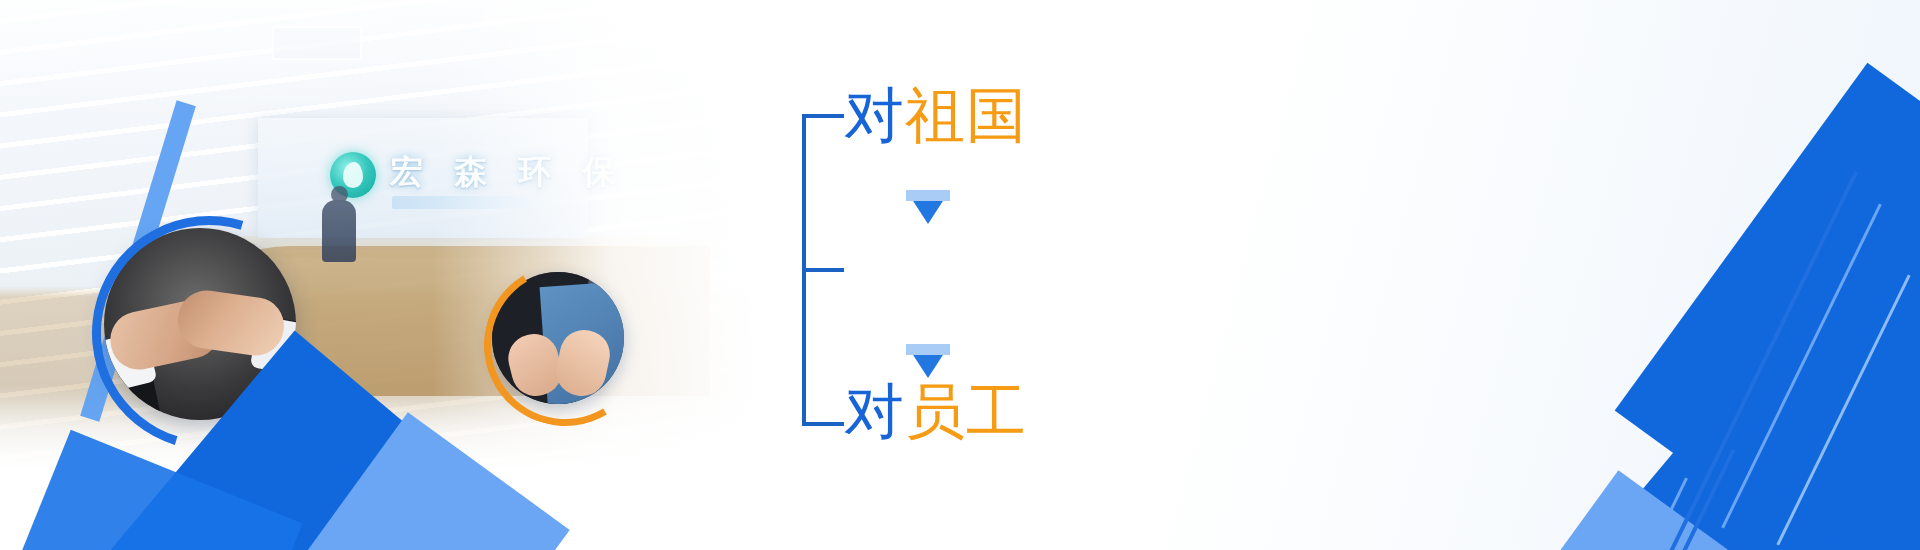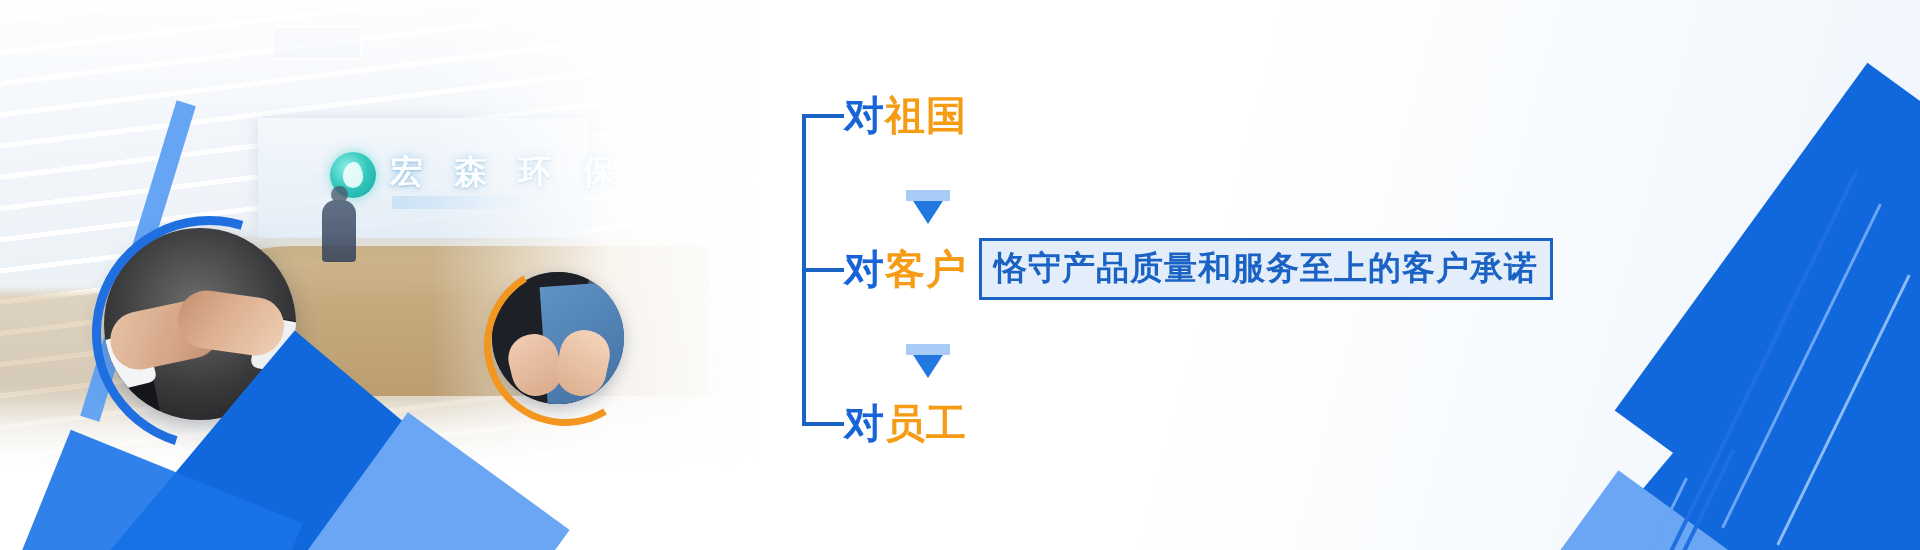--- a/index.html
+++ b/index.html
@@ -178,24 +178,24 @@
   .connector{position:absolute;left:0;top:0;width:56px;height:400px;}
   .conn-v{position:absolute;left:2px;top:44px;width:4px;height:312px;background:#1a62c4;}
   .conn-h{position:absolute;left:2px;width:42px;height:4px;background:#1a62c4;}
   .conn-h.r1{top:44px;}
   .conn-h.r2{top:198px;}
   .conn-h.r3{top:352px;}
 
   .row{position:absolute;left:44px;display:flex;align-items:center;white-space:nowrap;}
   .row.r1{top:4px;}
   .row.r2{top:158px;}
-  .row.r3{top:312px;}
+  .row.r3{top:300px;}
 
   .lead{
-    font-size:40px;font-weight:700;line-height:82px;letter-spacing:1px;
+    font-size:60px;font-weight:400;line-height:82px;letter-spacing:1px;
     font-family:"DejaVu Sans","Liberation Sans",sans-serif;
     text-align:center;
   }
   .lead .b{color:#1664d8;text-shadow:2px 2px 0 rgba(255,255,255,.9);}
   .lead .o{color:#f59b14;text-shadow:2px 2px 0 rgba(255,255,255,.9);}
 
   .pill{
     margin-left:12px;
     border:3px solid #1a62c4;
     background:#e4eefb;
@@ -282,24 +282,20 @@
       <div class="conn-h r2"></div>
       <div class="conn-h r3"></div>
     </div>
 
     <div class="row r1">
       <div class="lead"><span class="b">对</span><span class="o">祖国</span></div>
     </div>
 
     <div class="arrow a1"></div>
 
-    <div class="row r2">
-      <div class="lead"><span class="b">对</span><span class="o">客户</span></div>
-      <div class="pill">恪守产品质量和服务至上的客户承诺</div>
-    </div>
 
     <div class="arrow a2"></div>
 
     <div class="row r3">
       <div class="lead"><span class="b">对</span><span class="o">员工</span></div>
     </div>
 
   </div>
 </div>
 

